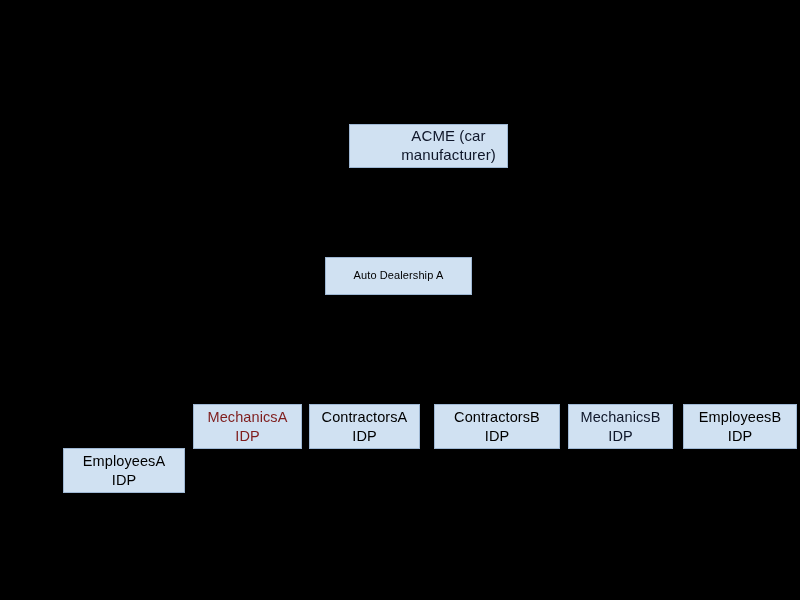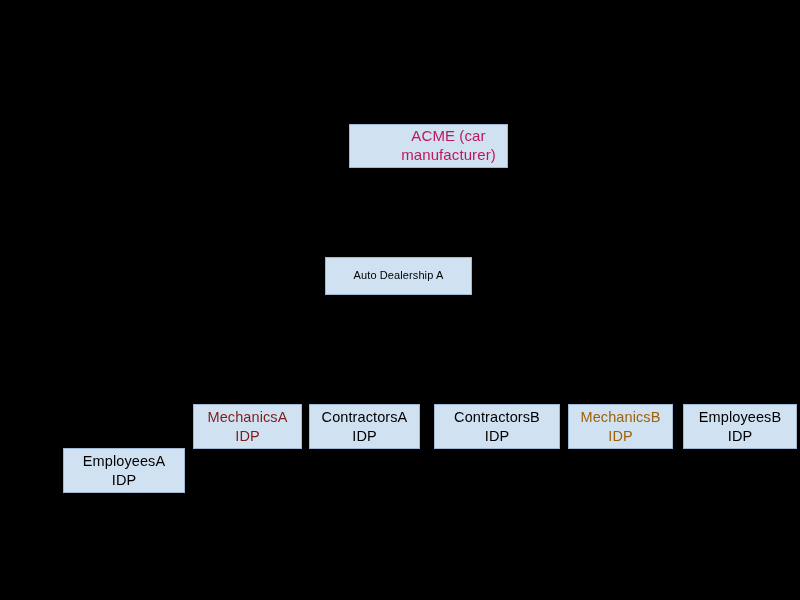--- a/index.html
+++ b/index.html
@@ -39,31 +39,31 @@
   }
   .node-root { font-size: 15px; }
   .node-mid  { font-size: 11px; margin-left: 48px; }
   .node-leaf { font-size: 14.5px; }
 </style>
 </head>
 <body style="background: rgb(0, 0, 0);">
 
 <div id="canvas" style="background: rgb(0, 0, 0);">
 
-  <div class="node node-root" style="left: 349px; top: 124px; width: 159px; height: 44px; background: rgb(208, 225, 242); border-color: rgb(159, 184, 212); color: #be185d; padding-left: 44px;">ACME (car
+  <div class="node node-root" style="left: 349px; top: 124px; width: 159px; height: 44px; background: rgb(208, 225, 242); border-color: rgb(159, 184, 212); color: #0f172a; padding-left: 44px;">ACME (car
 manufacturer)</div>
 
   <div class="node node-mid" style="left: 277px; top: 257px; width: 147px; height: 38px; background: rgb(208, 225, 242); border-color: rgb(159, 184, 212); color: rgb(0, 0, 0);">Auto Dealership A</div>
 
   <div class="node node-leaf" style="left: 63px; top: 404px; width: 122px; height: 45px; background: rgb(208, 225, 242); border-color: rgb(159, 184, 212); color: rgb(0, 0, 0); margin-top: 44px;">EmployeesA
 IDP</div>
   <div class="node node-leaf" style="left: 193px; top: 404px; width: 109px; height: 45px; background: rgb(208, 225, 242); border-color: rgb(159, 184, 212); color: #7f1d1d;">MechanicsA
 IDP</div>
   <div class="node node-leaf" style="left: 309px; top: 404px; width: 111px; height: 45px; background: rgb(208, 225, 242); border-color: rgb(159, 184, 212); color: rgb(0, 0, 0);">ContractorsA
 IDP</div>
   <div class="node node-leaf" style="left: 434px; top: 404px; width: 126px; height: 45px; background: rgb(208, 225, 242); border-color: rgb(159, 184, 212); color: rgb(0, 0, 0);">ContractorsB
 IDP</div>
-  <div class="node node-leaf" style="left: 568px; top: 404px; width: 105px; height: 45px; background: rgb(208, 225, 242); border-color: rgb(159, 184, 212); color: #a16207;">MechanicsB
+  <div class="node node-leaf" style="left: 568px; top: 404px; width: 105px; height: 45px; background: rgb(208, 225, 242); border-color: rgb(159, 184, 212); color: #0f172a;">MechanicsB
 IDP</div>
   <div class="node node-leaf" style="left: 683px; top: 404px; width: 114px; height: 45px; background: rgb(208, 225, 242); border-color: rgb(159, 184, 212); color: rgb(0, 0, 0);">EmployeesB
 IDP</div>
 
 </div>
 
 </body></html>

